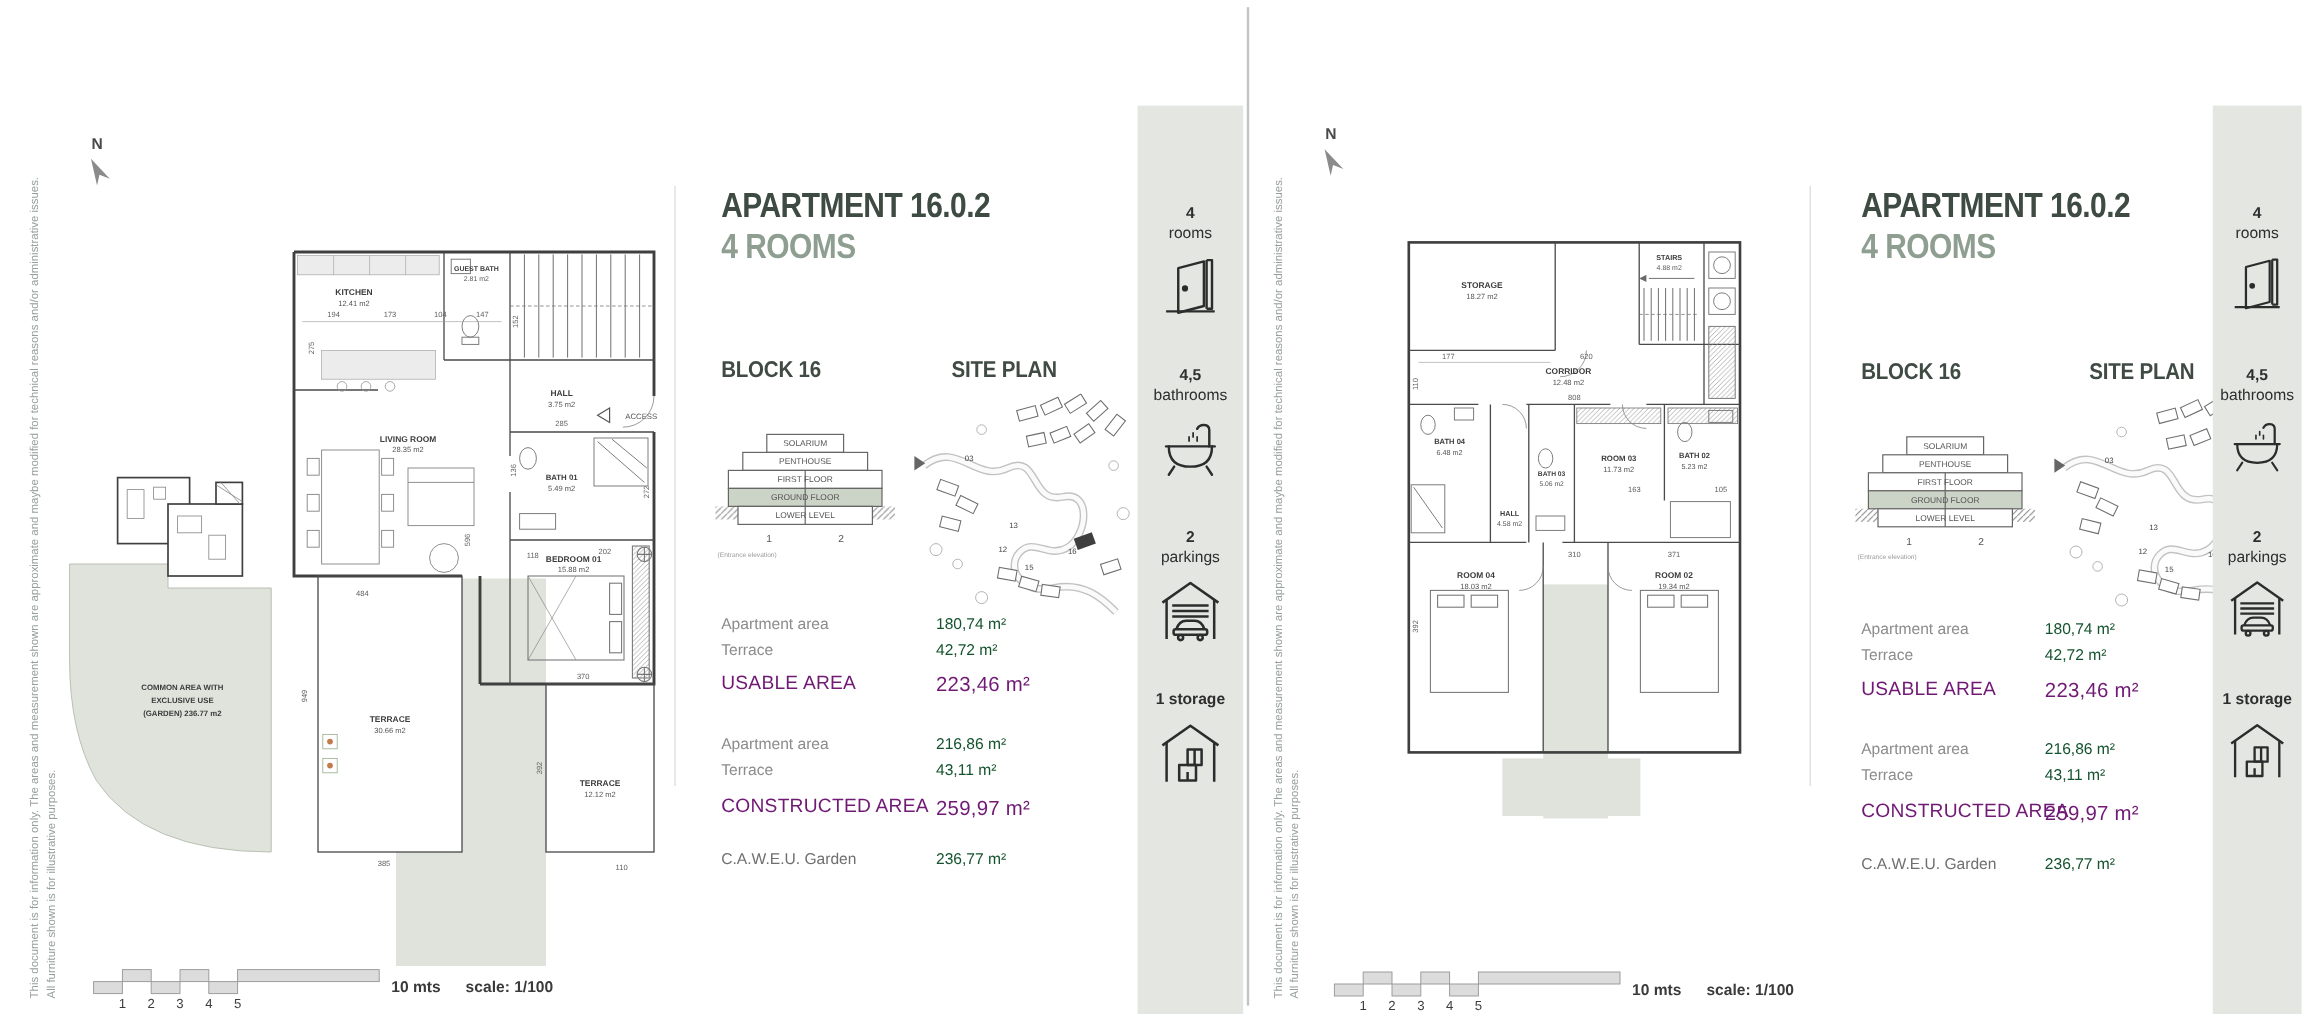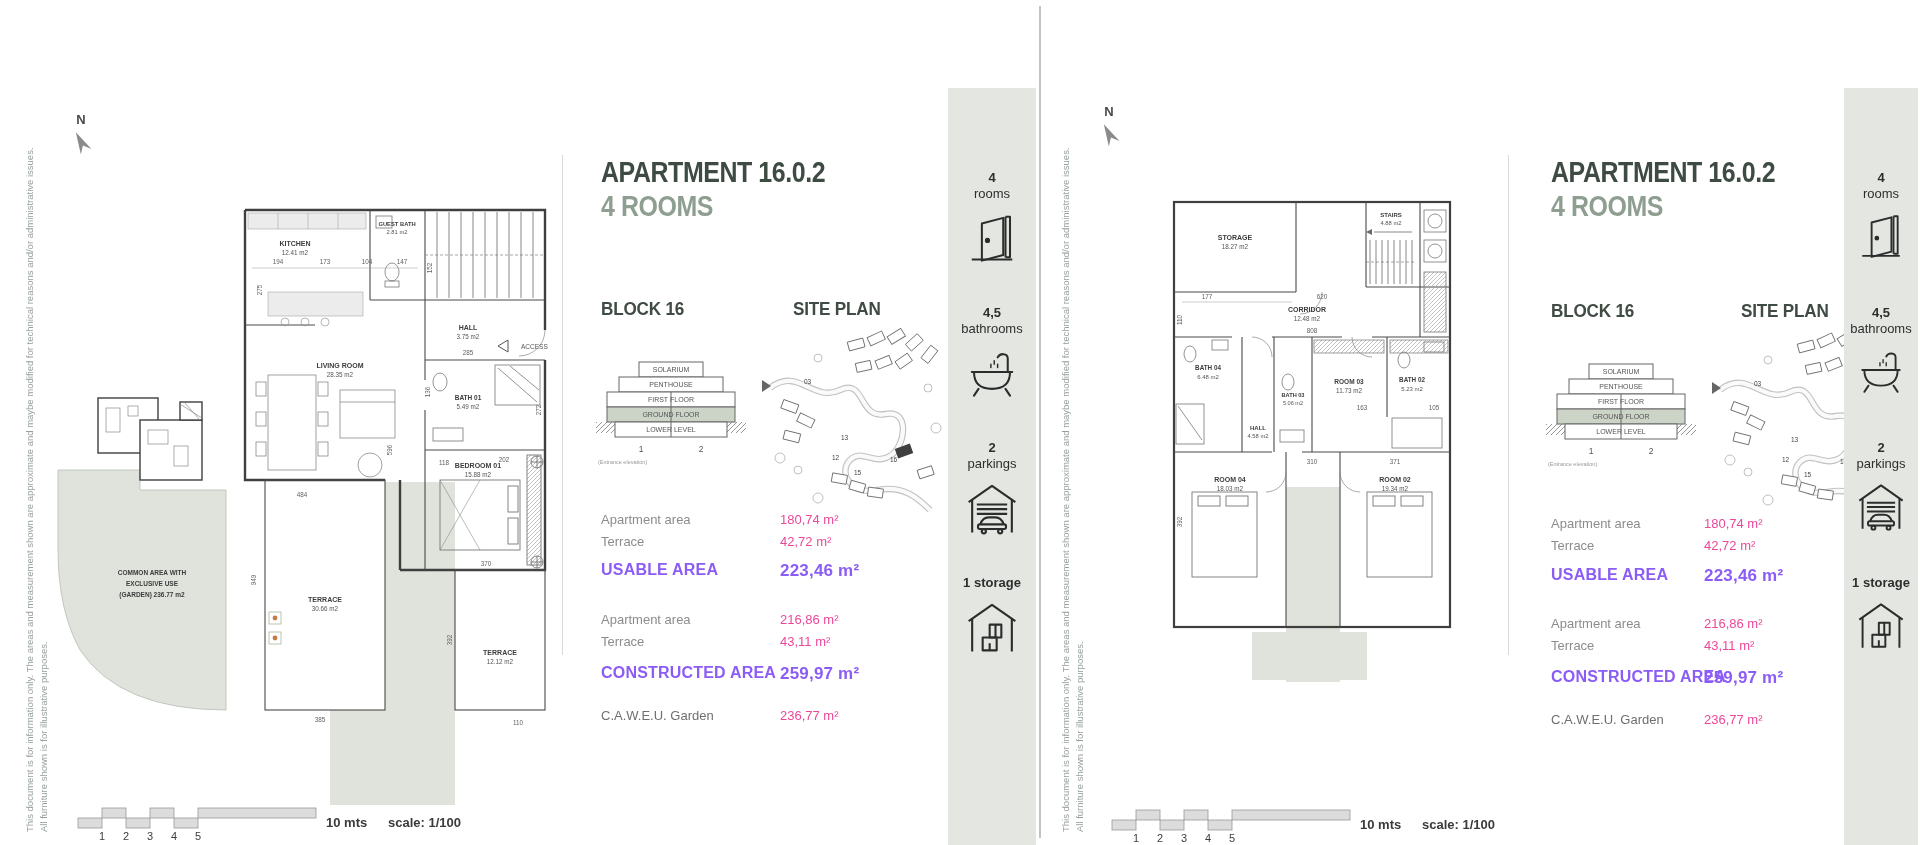--- a/index.html
+++ b/index.html
@@ -14,23 +14,23 @@
   .compass{position:absolute;width:30px;text-align:center}
   .compass .n{font-size:13px;color:#4a4a4a;font-weight:bold}
   .apt-title{position:absolute;font-size:29px;font-weight:bold;color:#3e4b42;
              letter-spacing:-0.5px;white-space:nowrap;transform:scaleX(.86);transform-origin:left top;line-height:1.05}
   .apt-sub{position:absolute;font-size:29px;font-weight:bold;color:#8e9e90;
            letter-spacing:-0.5px;white-space:nowrap;transform:scaleX(.86);transform-origin:left top}
   .sec-head{position:absolute;font-size:19px;font-weight:bold;color:#404b44;
             letter-spacing:-0.2px;white-space:nowrap;transform:scaleX(.9);transform-origin:left top}
   .vrule{position:absolute;width:1px;background:#dadada}
   .row{position:absolute;font-size:13px;color:#8c8c8c;white-space:nowrap}
-  .row .val{position:absolute;left:179px;color:#ec4899}
+  .row .val{position:absolute;left:179px;color:#14532d}
   #p2 .row .val{left:153px}
-  .total{position:absolute;font-size:16px;font-weight:bold;color:#8b5cf6;white-space:nowrap;letter-spacing:.2px}
+  .total{position:absolute;font-size:16px;font-weight:normal;color:#701a75;white-space:nowrap;letter-spacing:.2px}
   .total .val{position:absolute;left:179px;font-size:17px}
   #p2 .total .val{left:153px}
   .sidebar{position:absolute;top:88px;bottom:0;background:#e3e6e1}
   .sb-item{position:absolute;width:100%;text-align:center;color:#2e2e2e}
   .sb-l1{font-size:13px;font-weight:bold;line-height:16px}
   .sb-l2{font-size:13px;line-height:16px}
   .sb-item svg{margin-top:7px}
   svg text{font-family:"Liberation Sans",sans-serif}
   .plan-label{font-weight:bold;fill:#3c3c3c}
   .plan-area{fill:#555}

